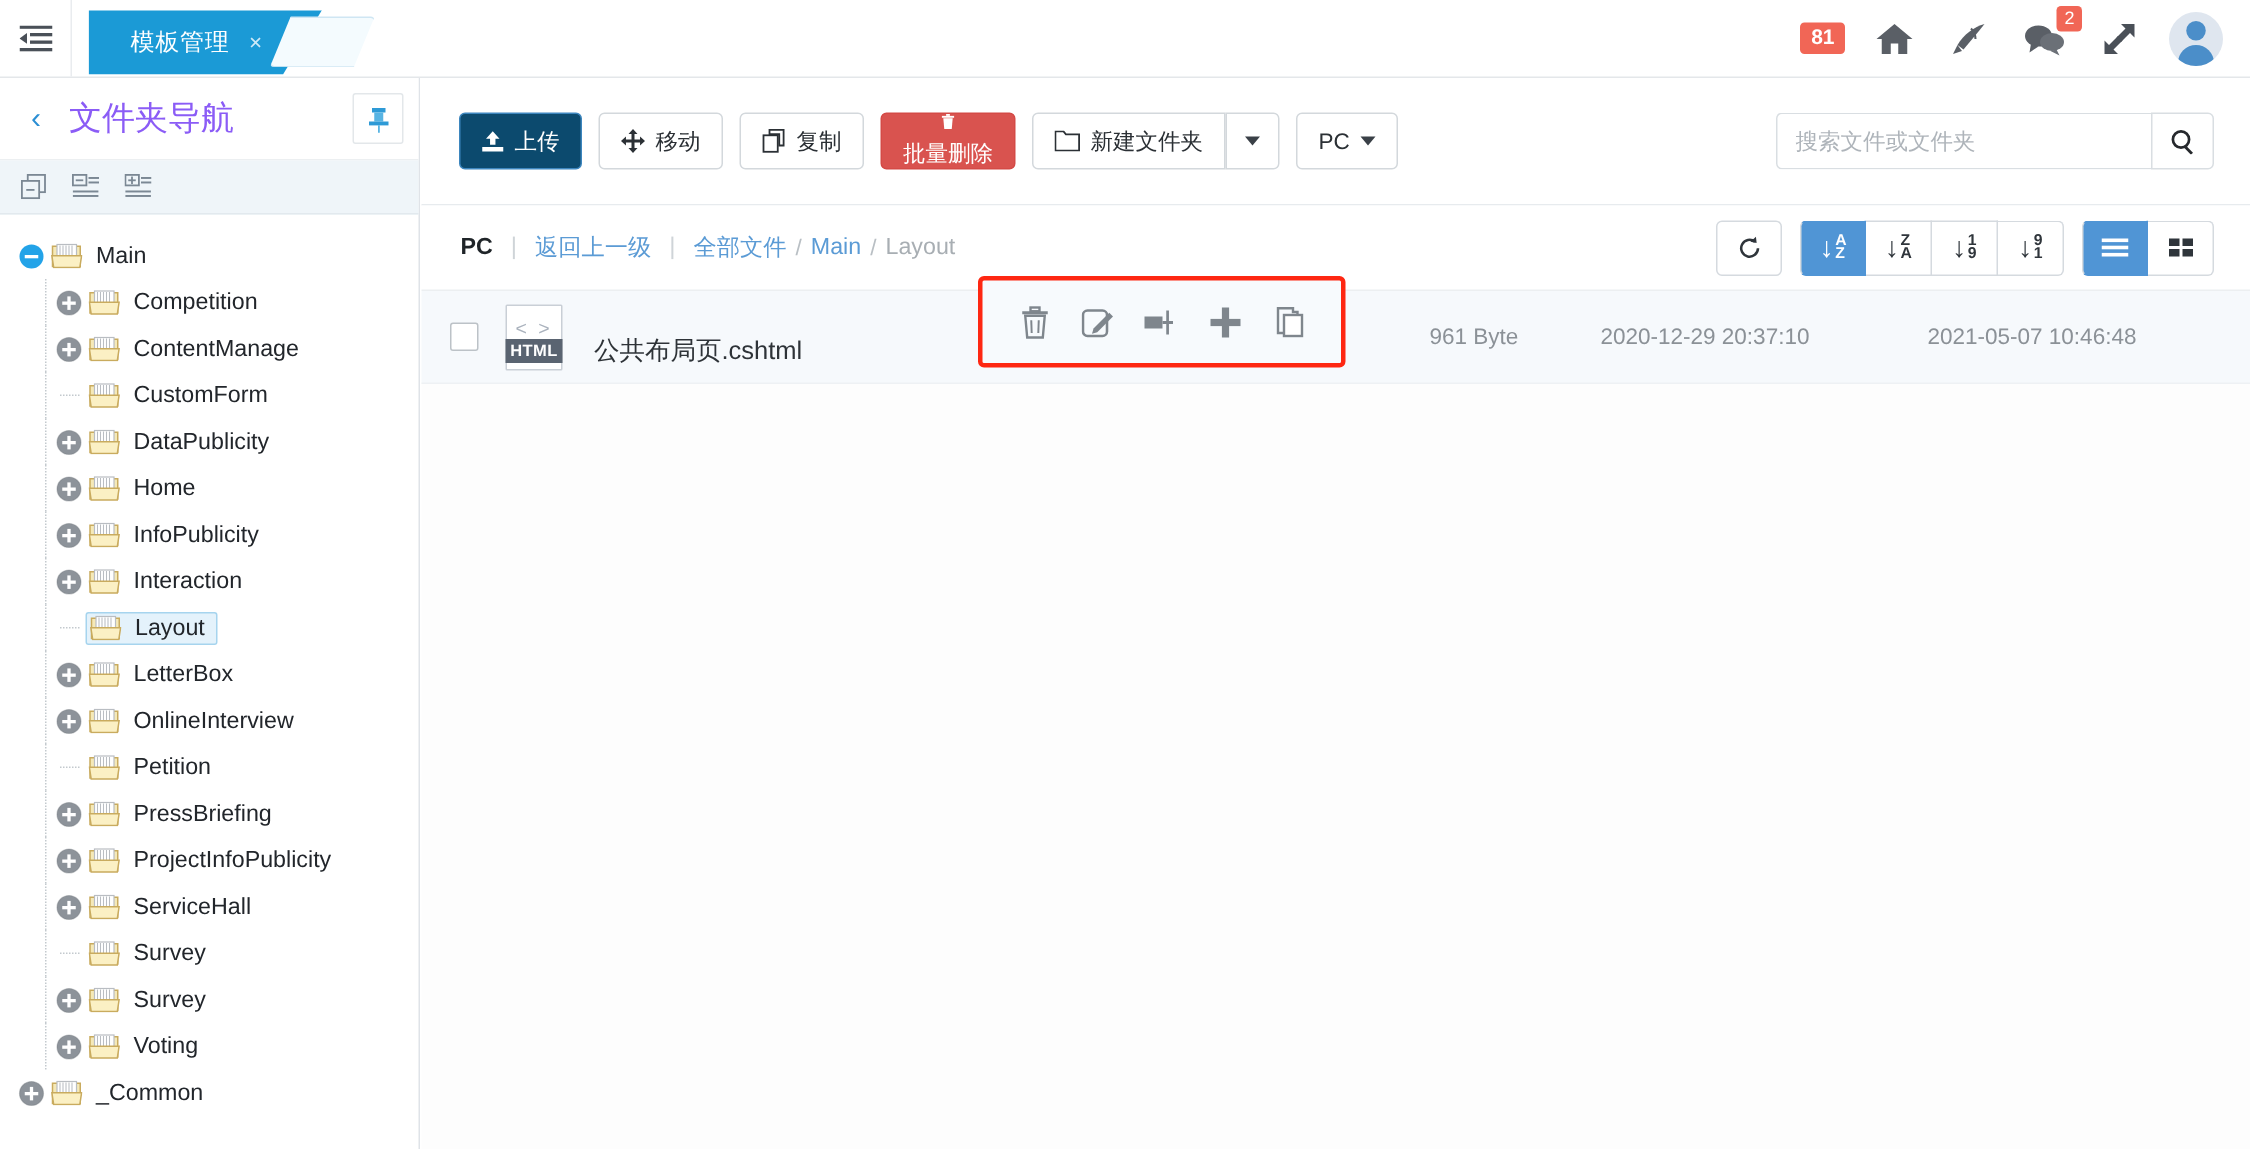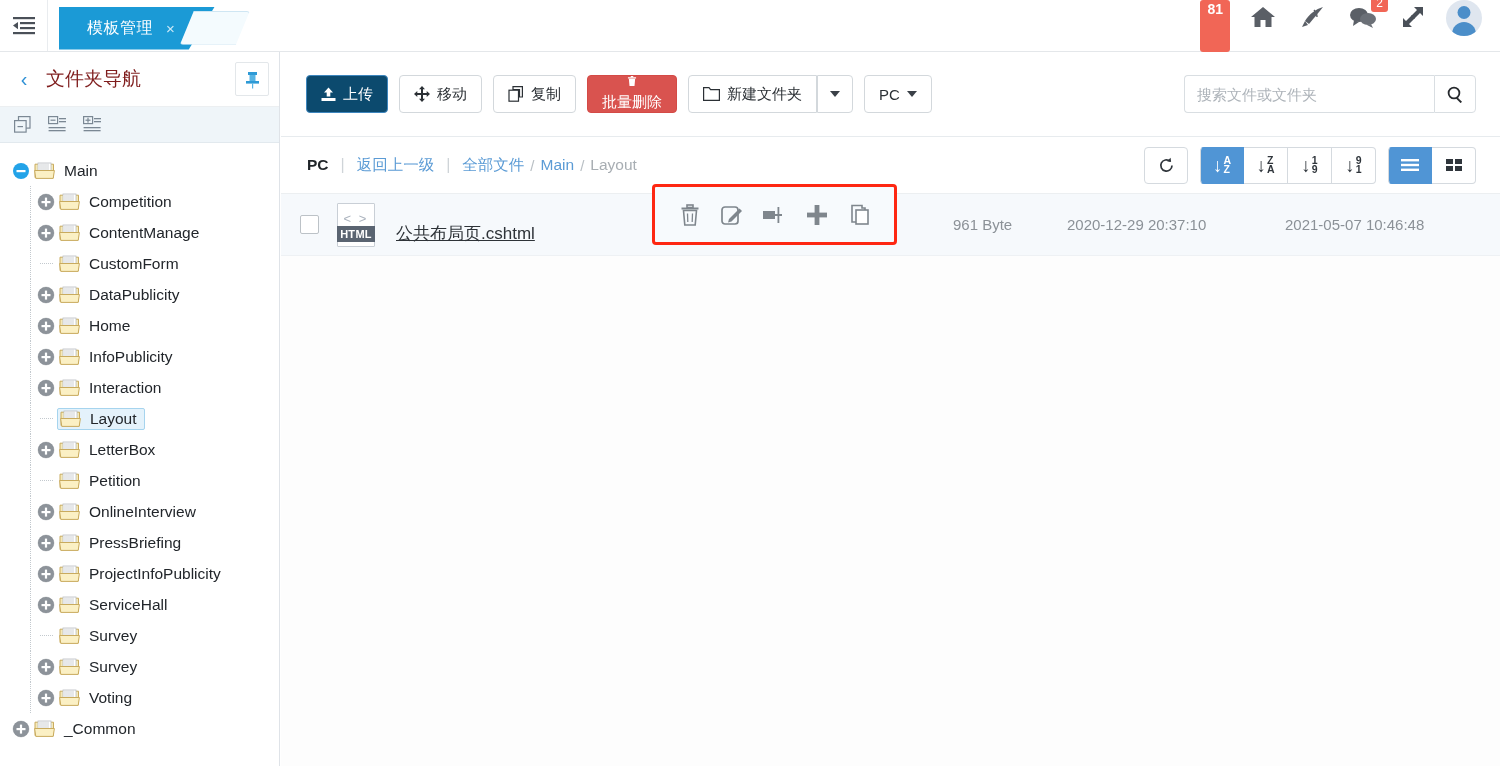--- a/index.html
+++ b/index.html
@@ -35,21 +35,21 @@
   .tab-close {
     color: #cde9f7; font-size: 15px; margin-left: 13px; cursor: pointer; line-height: 1;
   }
   .tab-ghost {
     position: absolute; left: 132px; top: 13px; width: 70px; height: 34px;
     border: 1px solid #cfe6f3; background: #f4fbfe; border-radius: 3px;
     clip-path: polygon(14px 0, 100% 0, calc(100% - 14px) 100%, 0 100%);
     cursor: pointer;
   }
   .topbar-right {
-    display: flex; gap: 16px;
+    display: flex; align-items: center; gap: 16px;
     padding-right: 18px; height: 52px;
   }
   .tb-icon { position: relative; width: 34px; height: 34px; display: flex; align-items: center;
              justify-content: center; cursor: pointer; color: #5a5f66; }
   .badge-red {
     background: #f16656; color: #fff; font-size: 14px; font-weight: 600;
     border-radius: 3px; padding: 2px 7px 3px; line-height: 1.1;
   }
   .badge-float {
     position: absolute; top: -5px; right: -8px; background: #f16656; color: #fff;
@@ -72,21 +72,21 @@
   .sidebar {
     position: absolute; left: 0; top: 52px; width: 280px; height: 714px;
     background: #ffffff; border-right: 1px solid #dfe3e8;
   }
   .sidebar-head {
     height: 55px; display: flex; align-items: center; padding: 0 10px 0 8px;
     border-bottom: 1px solid #eceff1; background: #fff;
   }
   .collapse-arrow { width: 32px; text-align: center; color: #2c8fd4; font-size: 20px;
                     cursor: pointer; line-height: 1; }
-  .sidebar-title { flex: 1; font-size: 19px; color: #7f1d1d; padding-left: 6px; }
+  .sidebar-title { flex: 1; font-size: 22px; color: #8b5cf6; padding-left: 6px; }
   .pin-box {
     width: 34px; height: 34px; border: 1px solid #e3e7ea; border-radius: 2px;
     display: flex; align-items: center; justify-content: center; cursor: pointer; background: #fff;
   }
   .tree-toolbar {
     height: 36px; background: #eff5f9; display: flex; align-items: center;
     gap: 17px; padding-left: 14px; border-bottom: 1px solid #e2e9ee;
   }
   .tt-icon { cursor: pointer; color: #7b8894; display: flex; }
 
@@ -186,21 +186,21 @@
     background: #fff; border: 1px solid #c9cfd6; border-radius: 1px;
     display: flex; flex-direction: column; justify-content: flex-start; align-items: center;
   }
   .html-icon .chev { color: #aab2bd; font-size: 13px; letter-spacing: 2px; margin-top: 7px; }
   .html-icon .tag {
     position: absolute; left: -1px; bottom: 4px; width: calc(100% + 2px); height: 16px;
     background: #5a6471; color: #fff; font-size: 11px; font-weight: bold;
     display: flex; align-items: center; justify-content: center; letter-spacing: .3px;
   }
   .file-name {
-    margin-left: 21px; font-size: 17px; color: #2e3338; text-decoration: underline;
+    margin-left: 21px; font-size: 17px; color: #2e3338; 
     cursor: pointer;
     margin-top: 18px;
   }
   .actions-highlight {
     position: absolute; left: 371px; top: -10px; width: 245px; height: 61px;
     border: 3px solid #fe2712; border-radius: 4px; display: flex;
     align-items: center; justify-content: space-around; padding: 0 14px;
     background: #f7fafd;
   }
   .act-icon { cursor: pointer; color: #7f868d; display: flex; align-items: center;
@@ -580,66 +580,66 @@
                 </g>
                 <path d="M0.6 8.5 L20.4 8.5 L19.2 16.4 L1.8 16.4 Z" fill="#fbf0c4" stroke="#c9ab5e" stroke-width="1"></path>
               </svg>
             </span>
             <span class="tlabel">LetterBox</span>
           </span>
         </div>
         <div class="tnode depth2">
           <span class="guide"></span>
           <span class="expander">
+            <svg width="18" height="18" viewBox="0 0 18 18">
+              <circle cx="9" cy="9" r="8" fill="#8d939a"></circle>
+              <rect x="4.5" y="8" width="9" height="2.2" fill="#fff"></rect>
+              <rect x="7.9" y="4.6" width="2.2" height="9" fill="#fff"></rect>
+              <circle cx="9" cy="9" r="8" fill="none" stroke="#6f757c" stroke-width="0.8" opacity="0.35"></circle>
+            </svg>
+          </span>
+          <span class="tlabel-wrap">
+            <span class="ffolder">
+              <svg width="21" height="17" viewBox="0 0 21 17">
+                <path d="M1 15.6 L1 2.2 L19.5 2.2 L19.5 15.6 Z" fill="#f5e9b8" stroke="#c9ab5e" stroke-width="1"></path>
+                <rect x="4" y="1" width="13" height="9" fill="#ffffff" stroke="#b9bdc2" stroke-width="0.8"></rect>
+                <g stroke="#b9bdc2" stroke-width="0.7">
+                  <line x1="6" y1="1.6" x2="6" y2="9.4"></line>
+                  <line x1="8" y1="1.6" x2="8" y2="9.4"></line>
+                  <line x1="10" y1="1.6" x2="10" y2="9.4"></line>
+                  <line x1="12" y1="1.6" x2="12" y2="9.4"></line>
+                  <line x1="14" y1="1.6" x2="14" y2="9.4"></line>
+                </g>
+                <path d="M0.6 8.5 L20.4 8.5 L19.2 16.4 L1.8 16.4 Z" fill="#fbf0c4" stroke="#c9ab5e" stroke-width="1"></path>
+              </svg>
+            </span>
+            <span class="tlabel">OnlineInterview</span>
+          </span>
+        </div>
+        <div class="tnode depth2">
+          <span class="guide"></span>
+          <span class="expander">
             <span style="display:block;width:13px;border-top:1px dotted #c3c9ce;"></span>
           </span>
           <span class="tlabel-wrap">
             <span class="ffolder">
               <svg width="21" height="17" viewBox="0 0 21 17">
                 <path d="M1 15.6 L1 2.2 L19.5 2.2 L19.5 15.6 Z" fill="#f5e9b8" stroke="#c9ab5e" stroke-width="1"></path>
                 <rect x="4" y="1" width="13" height="9" fill="#ffffff" stroke="#b9bdc2" stroke-width="0.8"></rect>
                 <g stroke="#b9bdc2" stroke-width="0.7">
                   <line x1="6" y1="1.6" x2="6" y2="9.4"></line>
                   <line x1="8" y1="1.6" x2="8" y2="9.4"></line>
                   <line x1="10" y1="1.6" x2="10" y2="9.4"></line>
                   <line x1="12" y1="1.6" x2="12" y2="9.4"></line>
                   <line x1="14" y1="1.6" x2="14" y2="9.4"></line>
                 </g>
                 <path d="M0.6 8.5 L20.4 8.5 L19.2 16.4 L1.8 16.4 Z" fill="#fbf0c4" stroke="#c9ab5e" stroke-width="1"></path>
               </svg>
             </span>
             <span class="tlabel">Petition</span>
-          </span>
-        </div>
-        <div class="tnode depth2">
-          <span class="guide"></span>
-          <span class="expander">
-            <svg width="18" height="18" viewBox="0 0 18 18">
-              <circle cx="9" cy="9" r="8" fill="#8d939a"></circle>
-              <rect x="4.5" y="8" width="9" height="2.2" fill="#fff"></rect>
-              <rect x="7.9" y="4.6" width="2.2" height="9" fill="#fff"></rect>
-              <circle cx="9" cy="9" r="8" fill="none" stroke="#6f757c" stroke-width="0.8" opacity="0.35"></circle>
-            </svg>
-          </span>
-          <span class="tlabel-wrap">
-            <span class="ffolder">
-              <svg width="21" height="17" viewBox="0 0 21 17">
-                <path d="M1 15.6 L1 2.2 L19.5 2.2 L19.5 15.6 Z" fill="#f5e9b8" stroke="#c9ab5e" stroke-width="1"></path>
-                <rect x="4" y="1" width="13" height="9" fill="#ffffff" stroke="#b9bdc2" stroke-width="0.8"></rect>
-                <g stroke="#b9bdc2" stroke-width="0.7">
-                  <line x1="6" y1="1.6" x2="6" y2="9.4"></line>
-                  <line x1="8" y1="1.6" x2="8" y2="9.4"></line>
-                  <line x1="10" y1="1.6" x2="10" y2="9.4"></line>
-                  <line x1="12" y1="1.6" x2="12" y2="9.4"></line>
-                  <line x1="14" y1="1.6" x2="14" y2="9.4"></line>
-                </g>
-                <path d="M0.6 8.5 L20.4 8.5 L19.2 16.4 L1.8 16.4 Z" fill="#fbf0c4" stroke="#c9ab5e" stroke-width="1"></path>
-              </svg>
-            </span>
-            <span class="tlabel">OnlineInterview</span>
           </span>
         </div>
         <div class="tnode depth2">
           <span class="guide"></span>
           <span class="expander">
             <svg width="18" height="18" viewBox="0 0 18 18">
               <circle cx="9" cy="9" r="8" fill="#8d939a"></circle>
               <rect x="4.5" y="8" width="9" height="2.2" fill="#fff"></rect>
               <rect x="7.9" y="4.6" width="2.2" height="9" fill="#fff"></rect>
               <circle cx="9" cy="9" r="8" fill="none" stroke="#6f757c" stroke-width="0.8" opacity="0.35"></circle>

